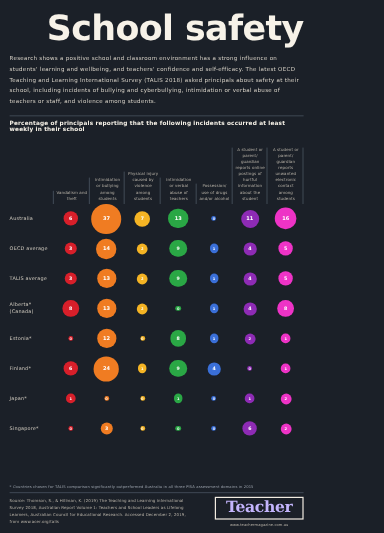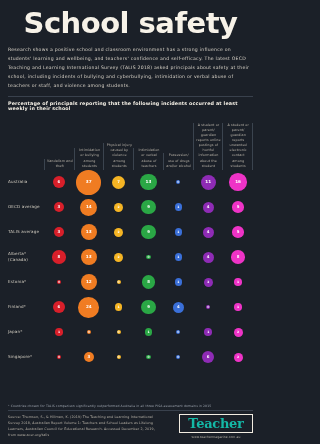--- a/index.html
+++ b/index.html
@@ -15,21 +15,21 @@
 
   
   .title {
     font-family:"DejaVu Sans", sans-serif;
     font-weight:bold;
     font-size:29px;
     letter-spacing:-0.5px;
     color:#f7f2e8;
     line-height:1.0;
     padding-top:9px;
-    text-align:center;
+    text-align:right;
   }
   .subtitle {
     font-family:"DejaVu Serif", serif;
     font-style:italic;
     font-weight:bold;
     font-size:20px;
     color:#ef5d3a;
     text-align:right;
     line-height:1.1;
     margin-top:1px;
@@ -133,21 +133,21 @@
   }
   .logo-box {
     border:1.4px solid #f2ece1;
     padding:2px 4px 2px;
     background:#1b2028;
   }
   .logo-text {
     font-family:"DejaVu Serif", serif;
     font-size:13px;
     font-weight:bold;
-    color:#14b8a6;
+    color:#c4b5fd;
     line-height:1;
     letter-spacing:-0.3px;
   }
   .logo-url {
     font-size:3px;
     color:#b9b3a8;
     margin-top:1.5px;
     letter-spacing:0.1px;
   }
 </style>

